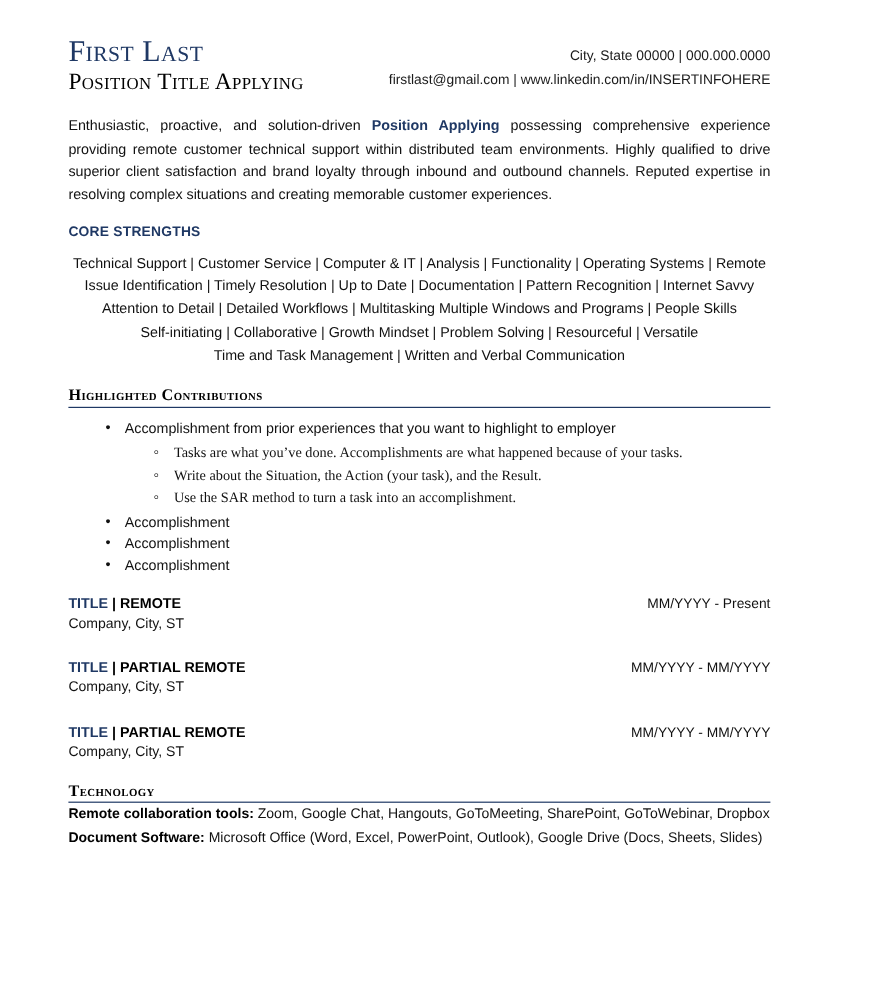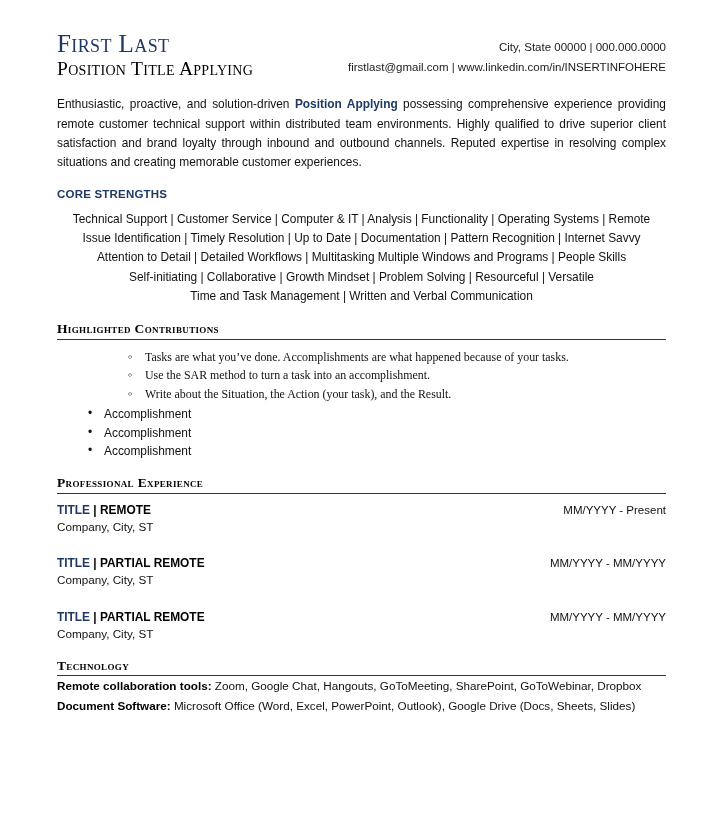--- a/index.html
+++ b/index.html
@@ -12,21 +12,21 @@
     height: 818px;
     font-family: "Liberation Sans", sans-serif;
     color: #000000;
     -webkit-font-smoothing: antialiased;
   }
   .page {
     position: relative;
     width: 724px;
     height: 818px;
     box-sizing: border-box;
-    padding: 22px 58px 0 57px;
+    padding: 22px 82px 0 57px;
     background: #ffffff;
     overflow: hidden;
   }
 
   
   .masthead {
     display: flex;
     align-items: flex-start;
     justify-content: space-between;
     padding-top: 8px;
@@ -195,31 +195,31 @@
       <span class="strengths-line">Issue Identification | Timely Resolution | Up to Date | Documentation | Pattern Recognition | Internet Savvy</span>
       <span class="strengths-line">Attention to Detail | Detailed Workflows | Multitasking Multiple Windows and Programs | People Skills</span>
       <span class="strengths-line">Self-initiating | Collaborative | Growth Mindset | Problem Solving | Resourceful | Versatile</span>
       <span class="strengths-line">Time and Task Management | Written and Verbal Communication</span>
     </div>
   </div>
 
   <div class="section">
     <div class="sec-head">Highlighted Contributions</div>
     <div class="bullets">
+      <div class="b1">Accomplishment from prior experiences that you want to highlight to employer</div>
       <div class="b2">Tasks are what you’ve done. Accomplishments are what happened because of your tasks.</div>
+      <div class="b2 b-tight">Write about the Situation, the Action (your task), and the Result.</div>
       <div class="b2 b-tight">Use the SAR method to turn a task into an accomplishment.</div>
-      <div class="b2 b-tight">Write about the Situation, the Action (your task), and the Result.</div>
       <div class="b1">Accomplishment</div>
       <div class="b1 b-tight">Accomplishment</div>
       <div class="b1 b-tight">Accomplishment</div>
     </div>
   </div>
 
   <div class="section">
-    <div class="sec-head">Professional Experience</div>
 
     <div class="job">
       <div class="job-row">
         <div class="job-title"><span class="t-accent">TITLE</span><span> | REMOTE</span></div>
         <div class="job-dates">MM/YYYY - Present</div>
       </div>
       <div class="job-company">Company, City, ST</div>
     </div>
 
     <div class="job">

